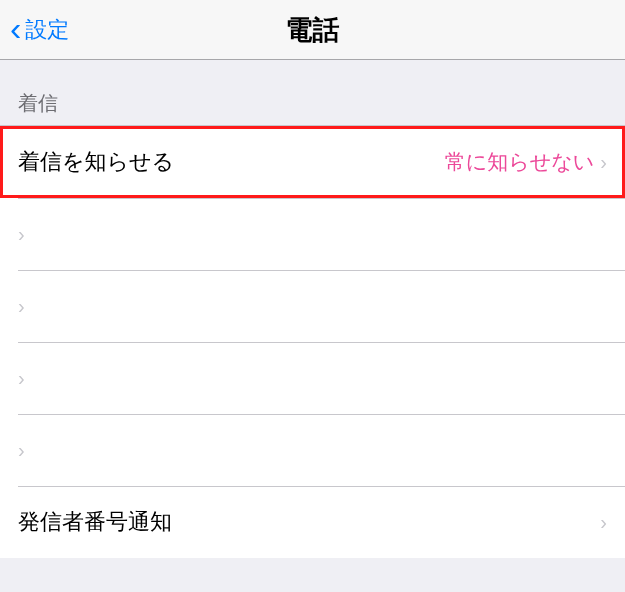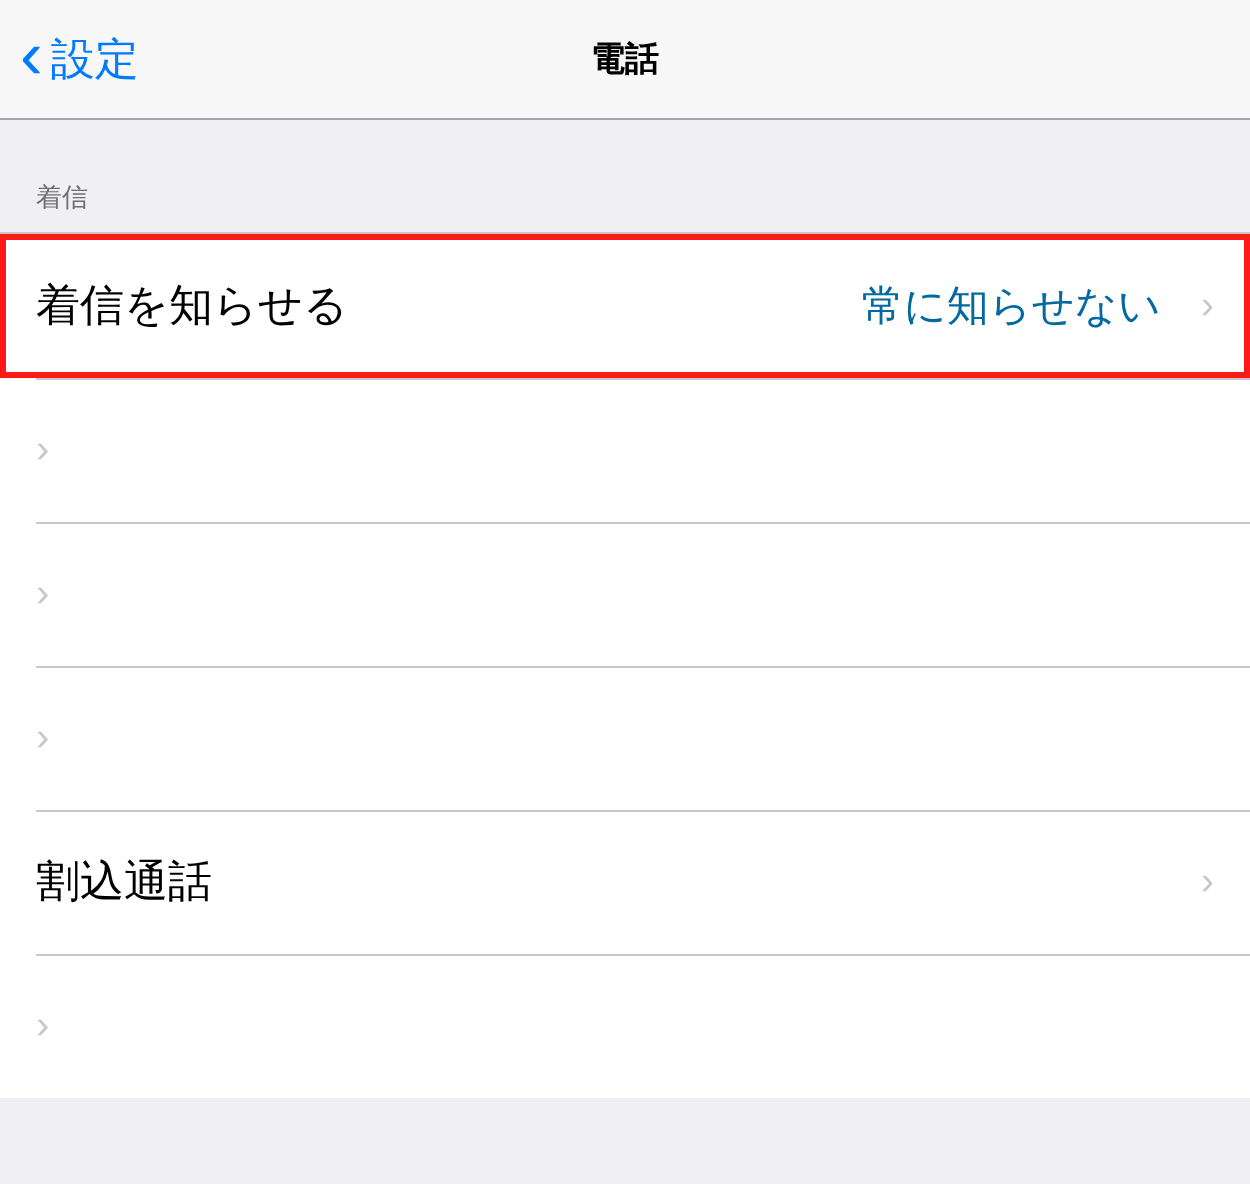--- a/index.html
+++ b/index.html
@@ -38,25 +38,25 @@
       gap: 4px;
     }
     .back-chevron {
       font-size: 34px;
       font-weight: 300;
       line-height: 1;
       margin-top: -4px;
     }
     .title {
       font-weight: 700;
-      font-size: 17px;
+      font-size: 27px;
     }
     .section-header {
       padding: 30px 18px 8px;
-      font-size: 13px;
+      font-size: 20px;
       color: #6d6d72;
     }
     .list {
       background: #fff;
       border-top: 1px solid #c8c7cc;
     }
     .row {
       height: 72px;
       display: flex;
       align-items: center;
@@ -74,23 +74,23 @@
       left: 18px;
       right: 0;
       height: 1px;
       background: #c8c7cc;
     }
     .row-label {
       flex: 1;
       font-size: 22px;
     }
     .row-value {
-      color: #0369a1;
+      color: #ec4899;
       font-size: 21px;
-      margin-right: 20px;
+      margin-right: 6px;
     }
     .chevron {
       color: #c7c7cc;
       font-size: 20px;
     }
   </style>
 </head>
 <body>
 
 <div class="navbar">
@@ -117,21 +117,21 @@
 
   <div class="row">
     <span class="chevron">›</span>
   </div>
 
   <div class="row">
     <span class="chevron">›</span>
   </div>
 
   <div class="row">
-    <span class="row-label">割込通話</span>
     <span class="chevron">›</span>
   </div>
 
   <div class="row">
+    <span class="row-label">発信者番号通知</span>
     <span class="chevron">›</span>
   </div>
 
 </div>
 
 </body></html>

